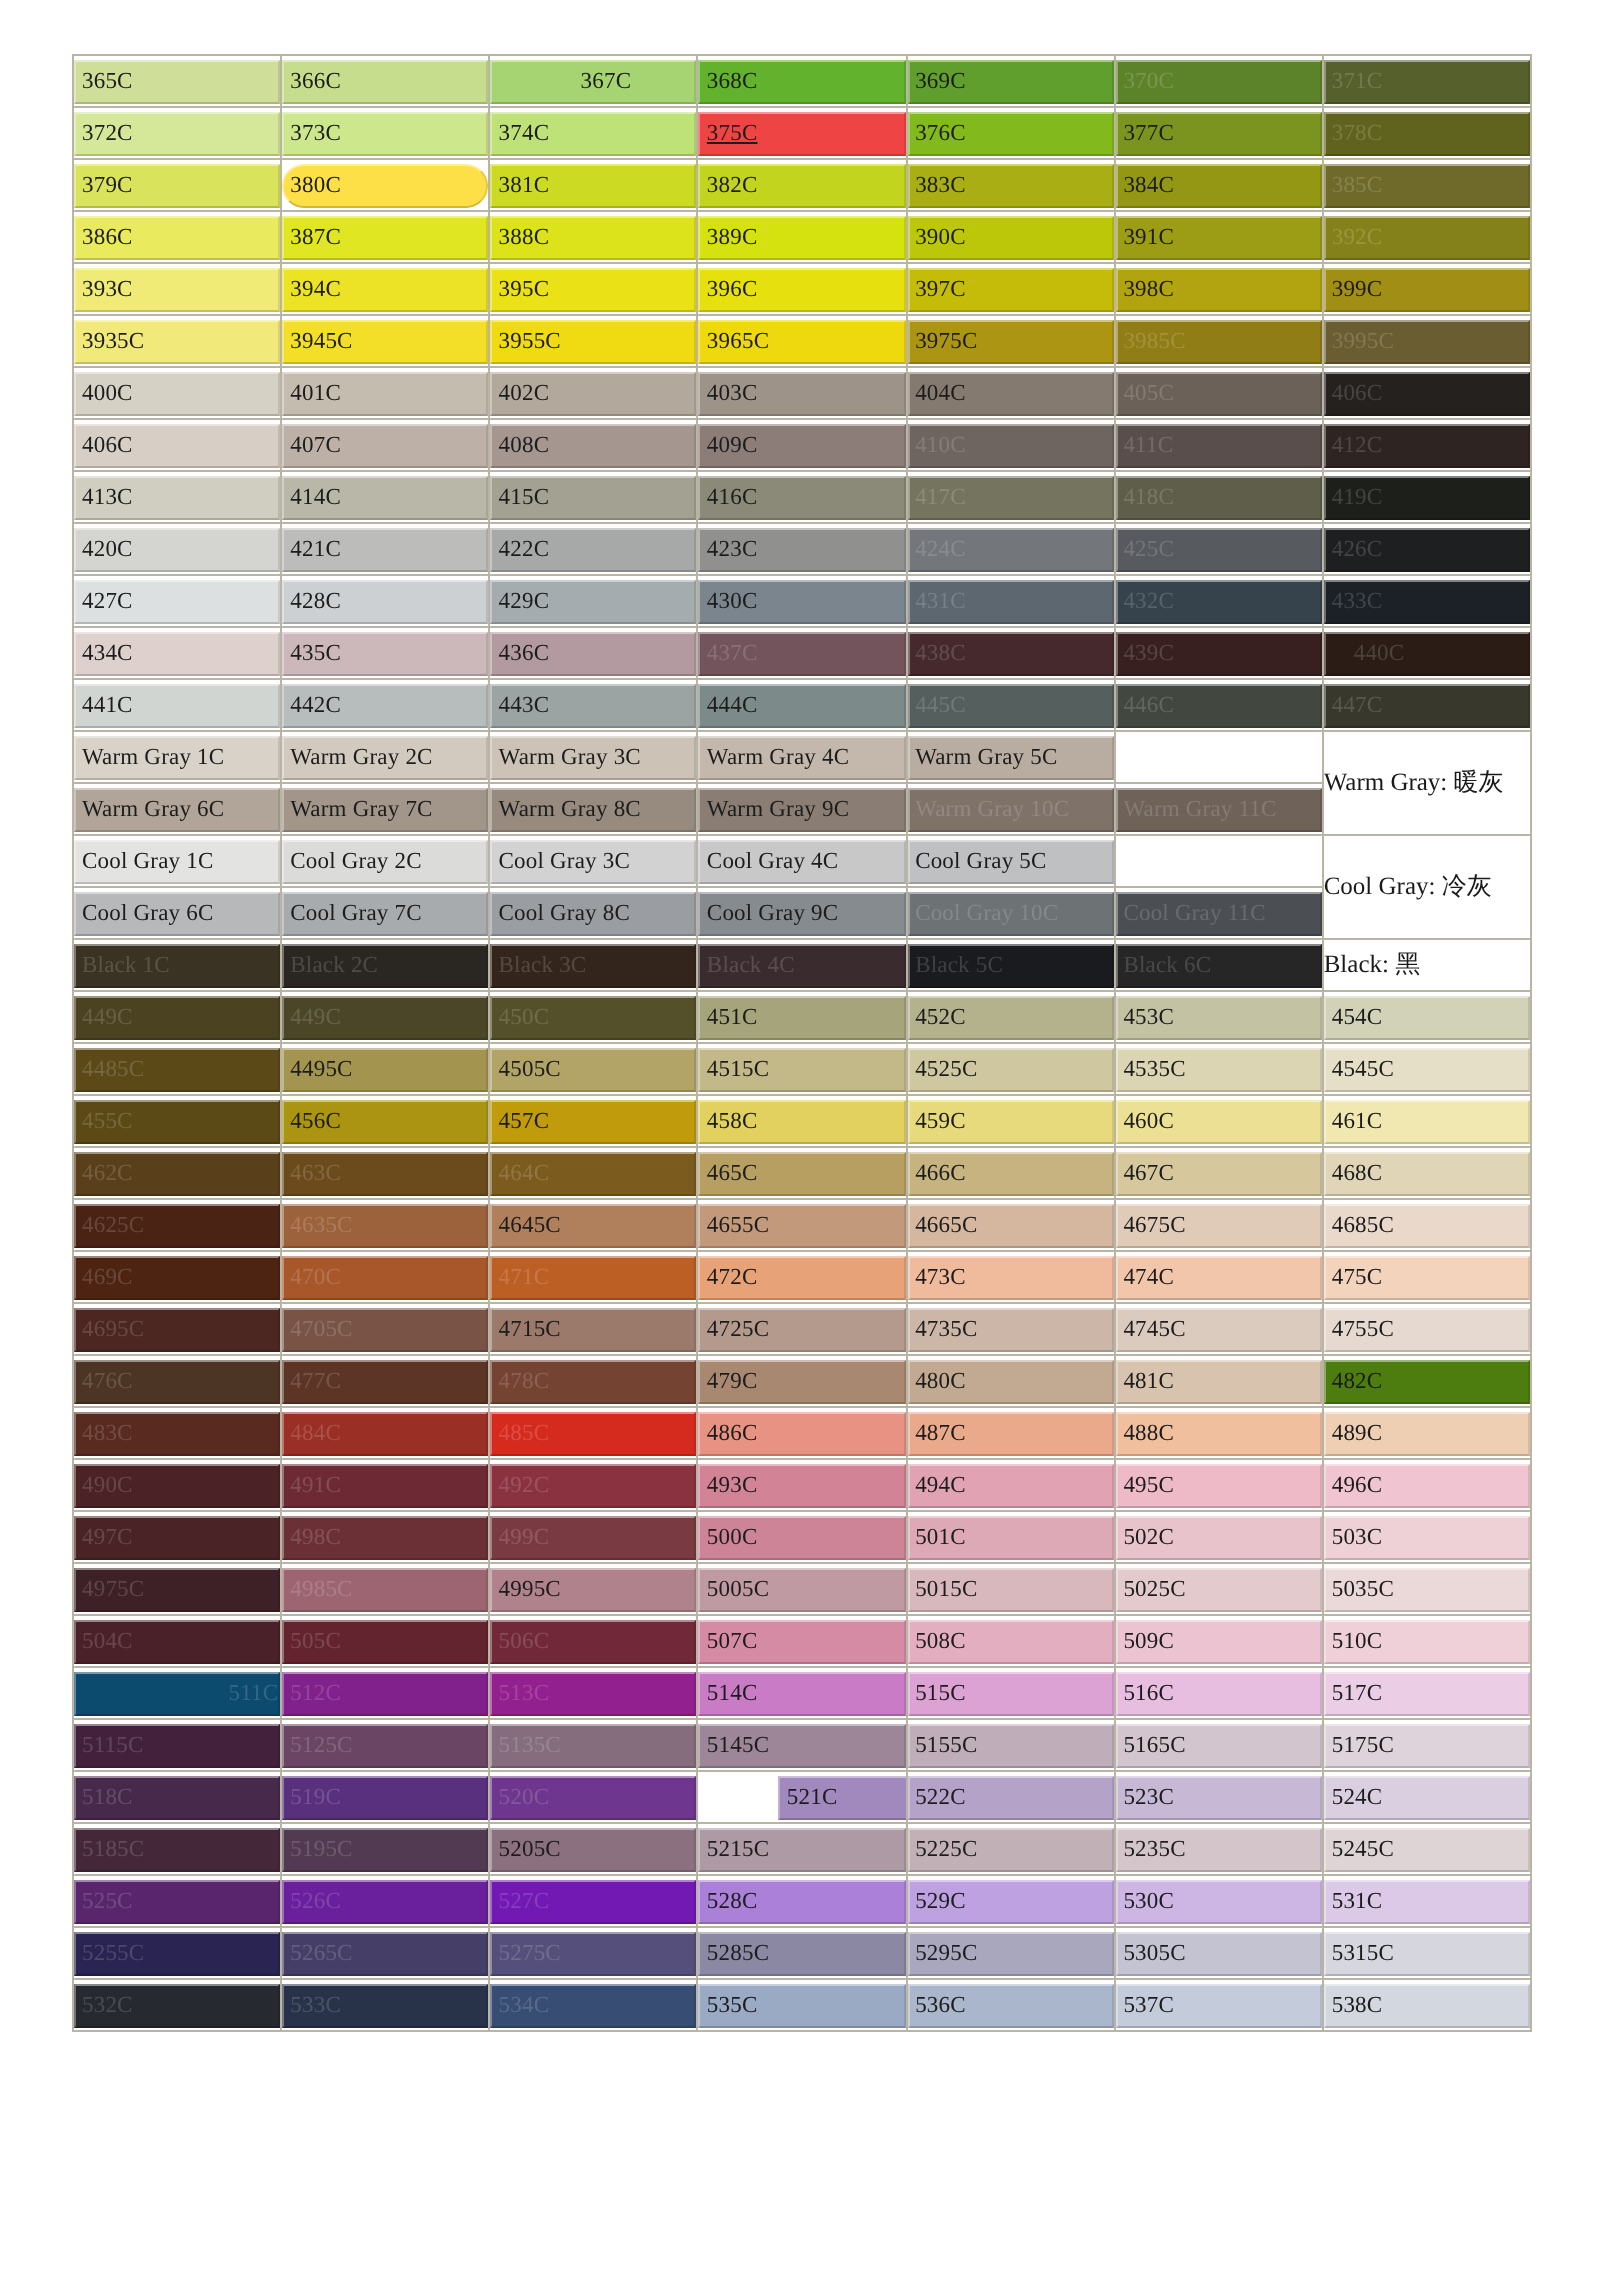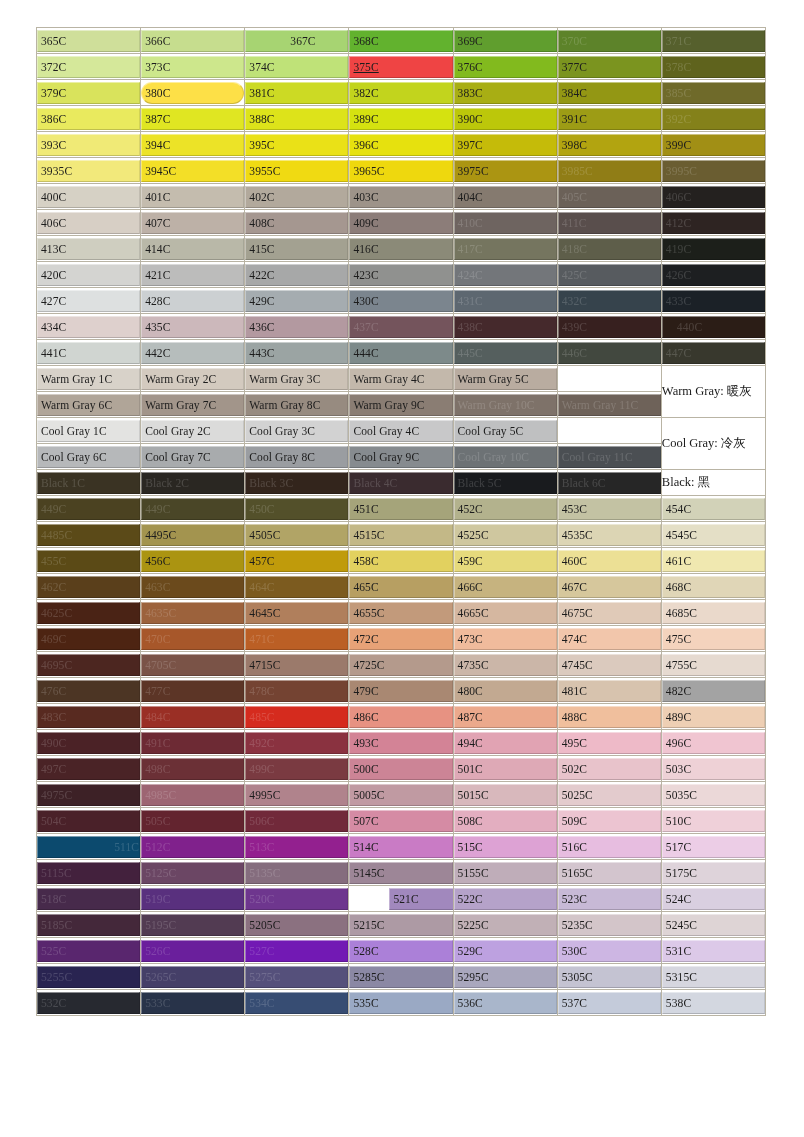--- a/index.html
+++ b/index.html
@@ -653,21 +653,21 @@
           <td>
             <span class="sw" style="background: rgb(169, 136, 114); color: rgb(28, 28, 28);">479C</span>
           </td>
           <td>
             <span class="sw" style="background: rgb(194, 169, 145); color: rgb(28, 28, 28);">480C</span>
           </td>
           <td>
             <span class="sw" style="background: rgb(215, 195, 174); color: rgb(28, 28, 28);">481C</span>
           </td>
           <td>
-            <span class="sw" style="background: #a3a3a3; color: rgb(28, 28, 28);">482C</span>
+            <span class="sw" style="background: #4d7c0f; color: rgb(28, 28, 28);">482C</span>
           </td>
         </tr>
         <tr>
           <td>
             <span class="sw" style="background: rgb(88, 42, 32); color: rgba(255, 255, 255, 0.16);">483C</span>
           </td>
           <td>
             <span class="sw" style="background: rgb(154, 47, 37); color: rgba(255, 255, 255, 0.16);">484C</span>
           </td>
           <td>

